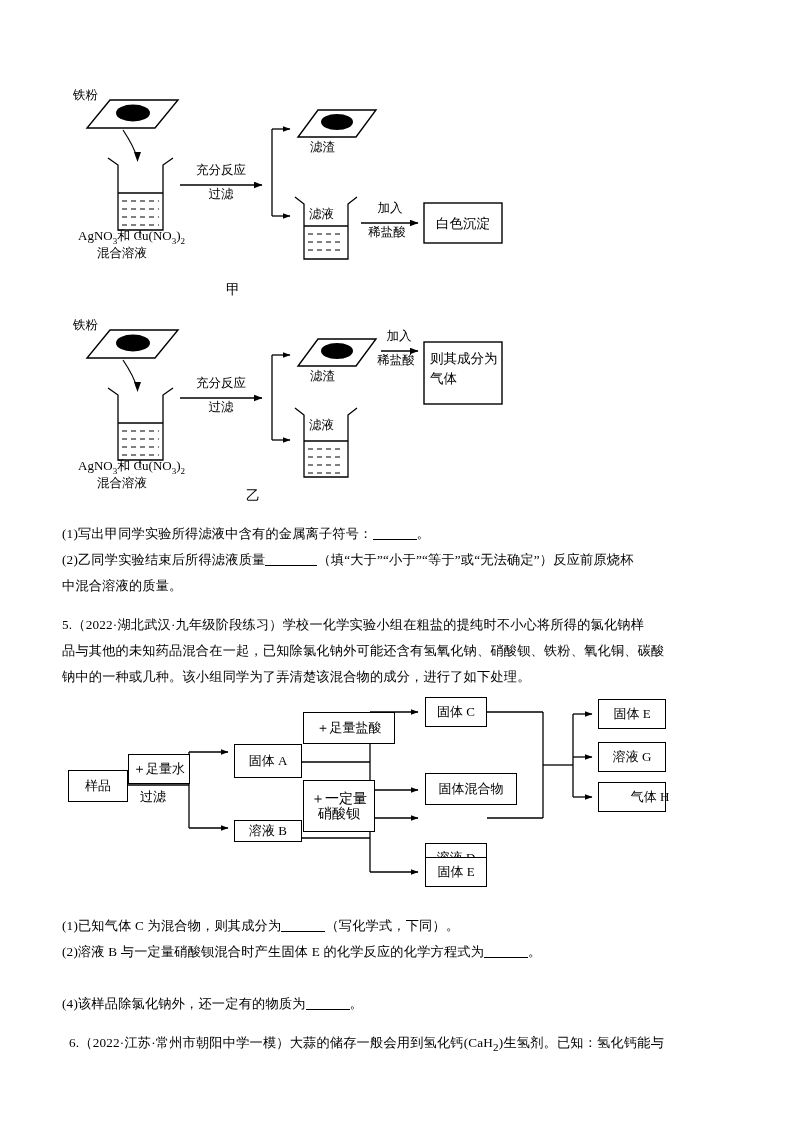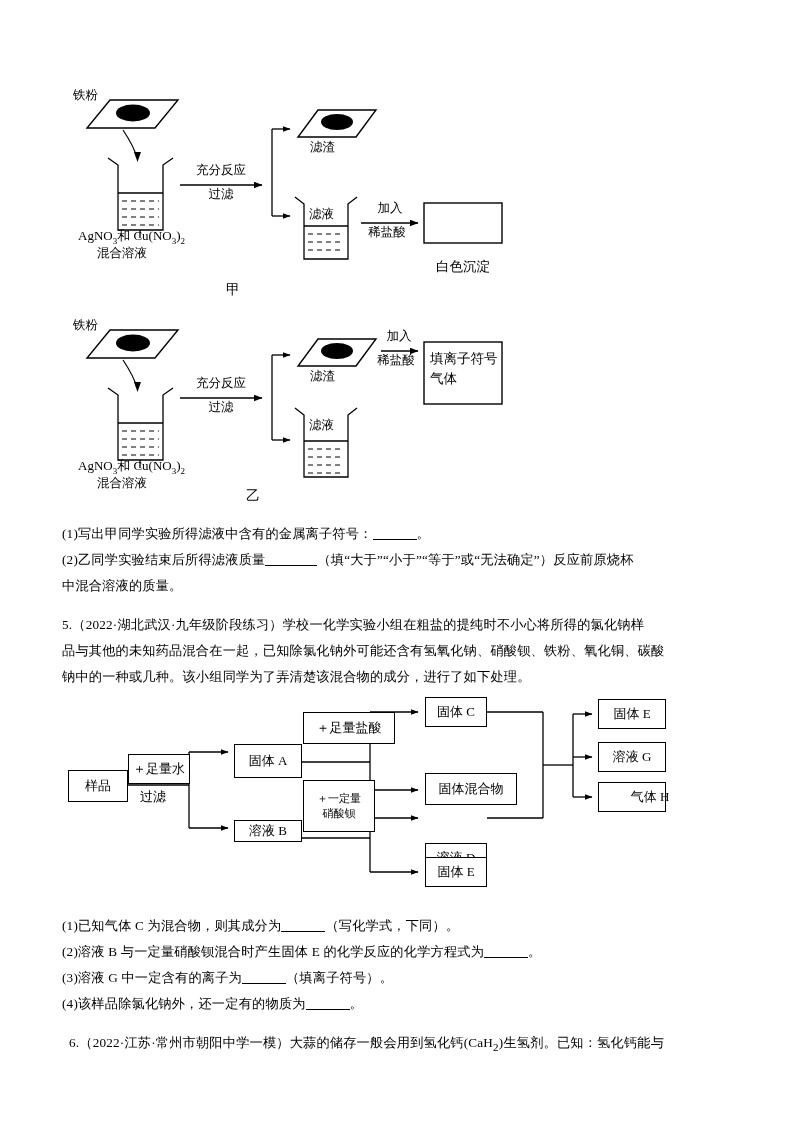--- a/index.html
+++ b/index.html
@@ -47,21 +47,20 @@
   .outbox {
     position: absolute;
     border: 1.4px solid #000;
     box-sizing: border-box;
     display: flex;
     align-items: center;
     justify-content: center;
     font-size: 13.5px;
     line-height: 17px;
     text-align: center;
-    margin-top: 43px;
   }
 
   .arrowlabel {
     position: absolute;
     text-align: center;
     font-size: 12.5px;
     line-height: 15.5px;
     white-space: nowrap;
   }
 
@@ -77,21 +76,21 @@
     box-sizing: border-box;
     display: flex;
     align-items: center;
     justify-content: center;
     font-size: 13px;
     line-height: 16px;
     text-align: center;
     background: #fff;
     white-space: nowrap;
   }
-  .fbox.two { line-height: 15px; font-size: 11px; }
+  .fbox.two { line-height: 15px; font-size: 14px; }
 
   .ftext {
     position: absolute;
     font-size: 13px;
     white-space: nowrap;
   }
 
   svg { display: block; }
   .svg-layer {
     position: absolute;
@@ -250,21 +249,21 @@
 
   <div class="arrowlabel" style="left:181px; top:376px; width:80px;">充分反应</div>
   <div class="arrowlabel" style="left:181px; top:400px; width:80px;">过滤</div>
 
   <div class="label-cn" style="left:310px; top:369px;">滤渣</div>
 
   <div class="arrowlabel" style="left:368px; top:329px; width:62px;">加入</div>
   <div class="arrowlabel" style="left:365px; top:353px; width:62px;">稀盐酸</div>
 
   <div style="position:absolute; left:430px; top:349px; width:70px; font-size:13.5px; line-height:20px;">
-    <div>填离子符号</div>
+    <div>则其成分为</div>
     <div>气体</div>
   </div>
 
   <div class="label-cn" style="left:309px; top:418px;">滤液</div>
 
   <div class="bigchar" style="left:246px; top:487px;">乙</div>
 
   <div class="qtext" style="left:62px; top:521px;">
     <span>(1)写出甲同学实验所得滤液中含有的金属离子符号：</span><span class="blank" style="width:44px;"></span><span>。</span>
   </div>
@@ -310,23 +309,20 @@
   <div class="fbox" style="left:598px; top:782px; width:68px; height:30px;padding-left:36px;">气体 H</div>
 
   <div class="qtext" style="left:62px; top:913px;">
     <span>(1)已知气体 C 为混合物，则其成分为</span><span class="blank" style="width:44px;"></span><span>（写化学式，下同）。</span>
   </div>
 
   <div class="qtext" style="left:62px; top:939px;">
     <span>(2)溶液 B 与一定量硝酸钡混合时产生固体 E 的化学反应的化学方程式为</span><span class="blank" style="width:44px;"></span><span>。</span>
   </div>
 
-  <div class="qtext" style="left:62px; top:965px;">
-    <span>(3)溶液 G 中一定含有的离子为</span><span class="blank" style="width:44px;"></span><span>（填离子符号）。</span>
-  </div>
 
   <div class="qtext" style="left:62px; top:991px;">
     <span>(4)该样品除氯化钠外，还一定有的物质为</span><span class="blank" style="width:44px;"></span><span>。</span>
   </div>
 
   <div class="qtext" style="left:69px; top:1030px;">
     6.（2022·江苏·常州市朝阳中学一模）大蒜的储存一般会用到氢化钙(CaH<sub>2</sub>)生氢剂。已知：氢化钙能与
   </div>
 
 </div>

